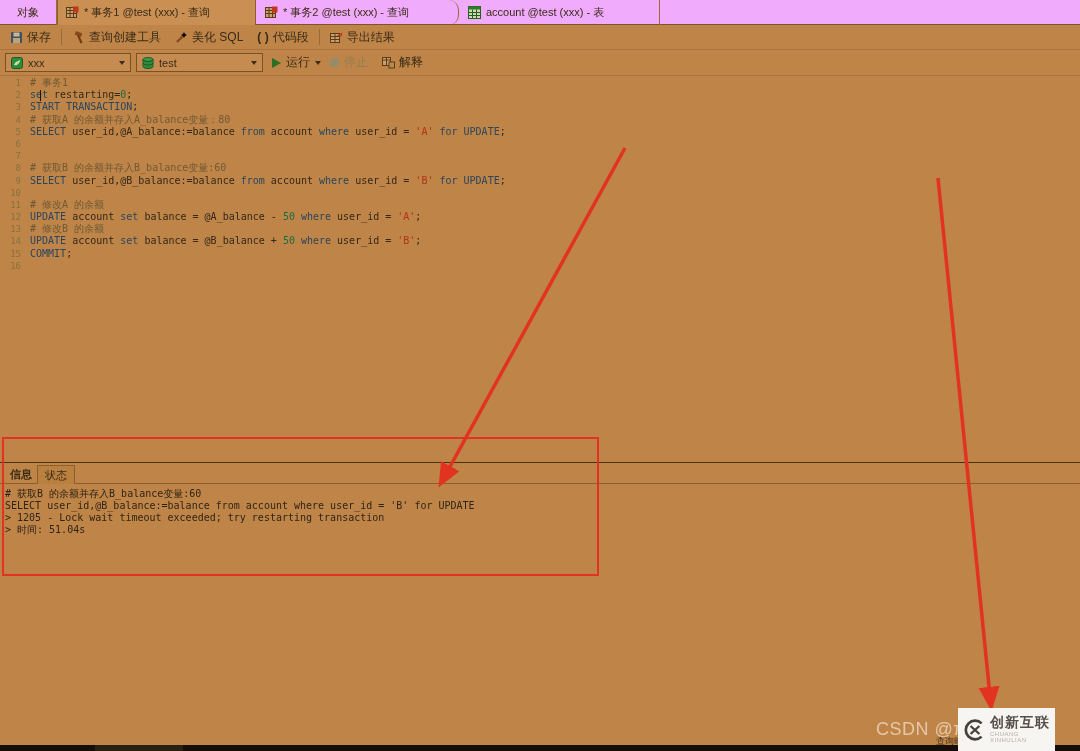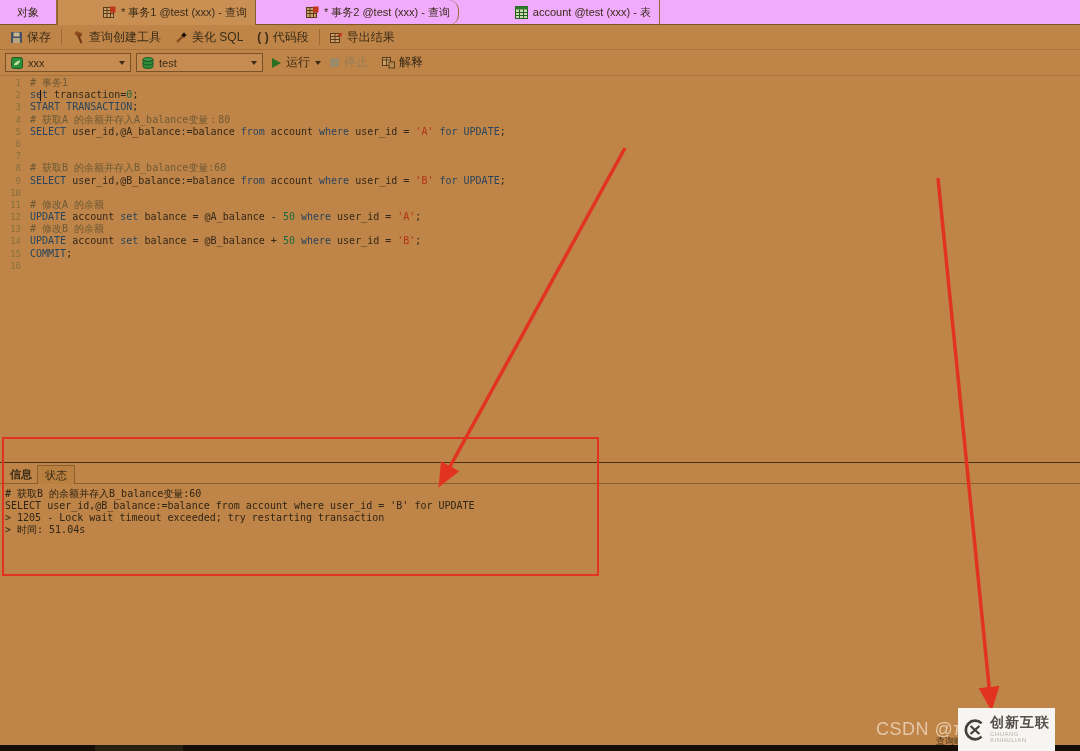--- a/index.html
+++ b/index.html
@@ -5,21 +5,21 @@
   * { margin:0; padding:0; box-sizing:border-box; }
   body { font-family:"Liberation Sans",sans-serif; background:#888; }
   .screen {
     position:relative; width:1080px; height:751px; overflow:hidden;
     background:#bf8447; font-family:"Liberation Sans",sans-serif; color:#3a2c18;
   }
   
   .tabbar { position:absolute; left:0; top:0; width:1080px; height:25px;
     background:#f0abfc; border-bottom:1px solid #7d5427; }
   .tab { position:absolute; top:0; height:25px; display:flex; align-items:center;
-    gap:5px; padding:0 8px; font-size:11px; color:#3a2c18; border-right:1px solid #9c6a35; cursor:default;justify-content:flex-end; }
+    gap:5px; padding:0 8px; font-size:11px; color:#3a2c18; border-right:1px solid #9c6a35; cursor:default; }
   .tab.first { justify-content:center; }
   .tab.active { background:#c98f53; border-left:1px solid #8a5e2e; border-right:1px solid #8a5e2e; }
   .tabicon { width:13px; height:13px; flex:0 0 auto; }
   
   .toolbar1 { position:absolute; left:0; top:25px; width:1080px; height:25px;
     border-bottom:1px solid #aa733c; display:flex; align-items:center; font-size:12px; }
   .tbtn { display:flex; align-items:center; gap:4px; padding:4px 7px; height:25px; cursor:default; }
   .tsep { width:1px; height:16px; background:#9c6a35; margin:0 3px; }
   .toolbar2 { position:absolute; left:0; top:50px; width:1080px; height:26px;
     border-bottom:1px solid #aa733c; display:flex; align-items:center; font-size:12px; }
@@ -192,21 +192,21 @@
         <line x1="0.5" y1="3" x2="8.5" y2="3" stroke="#5a3c1a"></line>
         <line x1="4.5" y1="0.5" x2="4.5" y2="8.5" stroke="#5a3c1a"></line>
         <rect x="7" y="5" width="5.5" height="6" fill="#b88a4e" stroke="#5a3c1a"></rect>
       </svg>
       <span>解释</span>
     </div>
   </div>
 
   <div class="editor" id="editor">
       <div class="erow"><span class="ln">1</span><span class="code"><span class="cm"># 事务1</span></span></div>
-      <div class="erow"><span class="ln">2</span><span class="code"><span class="kw">set</span><span class="pl"> transaction=</span><span class="num">0</span><span class="pl">;</span></span></div>
+      <div class="erow"><span class="ln">2</span><span class="code"><span class="kw">set</span><span class="pl"> restarting=</span><span class="num">0</span><span class="pl">;</span></span></div>
       <div class="erow"><span class="ln">3</span><span class="code"><span class="kw">START TRANSACTION</span><span class="pl">;</span></span></div>
       <div class="erow"><span class="ln">4</span><span class="code"><span class="cm"># 获取A 的余额并存入A_balance变量：80</span></span></div>
       <div class="erow"><span class="ln">5</span><span class="code"><span class="kw">SELECT</span><span class="pl"> user_id,@A_balance:=balance </span><span class="kw">from</span><span class="pl"> account </span><span class="kw">where</span><span class="pl"> user_id = </span><span class="str">'A'</span><span class="pl"> </span><span class="kw">for</span><span class="pl"> </span><span class="kw">UPDATE</span><span class="pl">;</span></span></div>
       <div class="erow"><span class="ln">6</span><span class="code"></span></div>
       <div class="erow"><span class="ln">7</span><span class="code"></span></div>
       <div class="erow"><span class="ln">8</span><span class="code"><span class="cm"># 获取B 的余额并存入B_balance变量:60</span></span></div>
       <div class="erow"><span class="ln">9</span><span class="code"><span class="kw">SELECT</span><span class="pl"> user_id,@B_balance:=balance </span><span class="kw">from</span><span class="pl"> account </span><span class="kw">where</span><span class="pl"> user_id = </span><span class="str">'B'</span><span class="pl"> </span><span class="kw">for</span><span class="pl"> </span><span class="kw">UPDATE</span><span class="pl">;</span></span></div>
       <div class="erow"><span class="ln">10</span><span class="code"></span></div>
       <div class="erow"><span class="ln">11</span><span class="code"><span class="cm"># 修改A 的余额</span></span></div>
       <div class="erow"><span class="ln">12</span><span class="code"><span class="kw">UPDATE</span><span class="pl"> account </span><span class="kw">set</span><span class="pl"> balance = @A_balance - </span><span class="num">50</span><span class="pl"> </span><span class="kw">where</span><span class="pl"> user_id = </span><span class="str">'A'</span><span class="pl">;</span></span></div>

